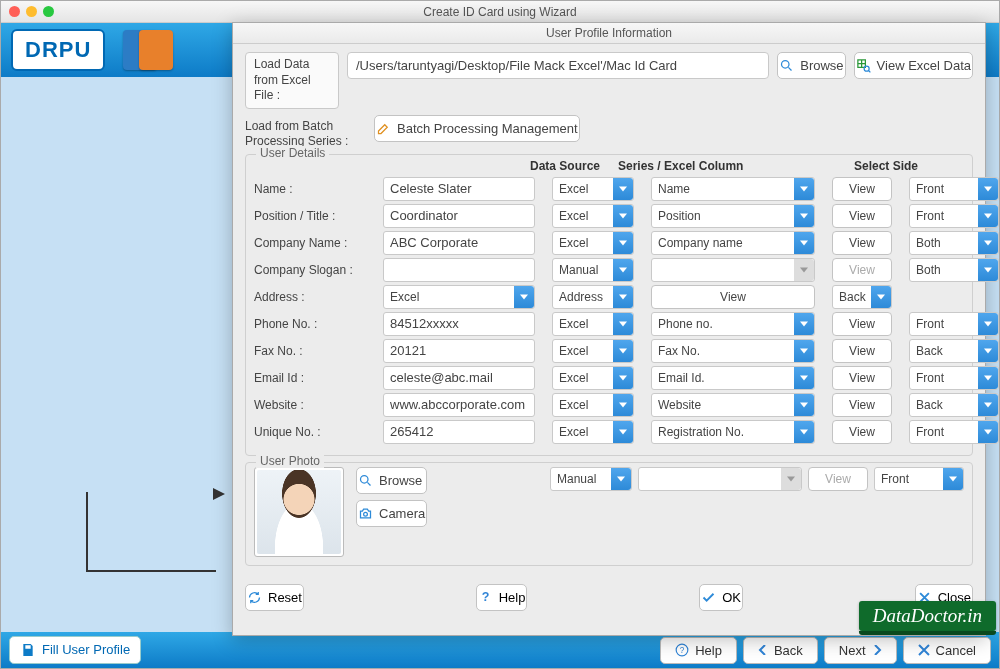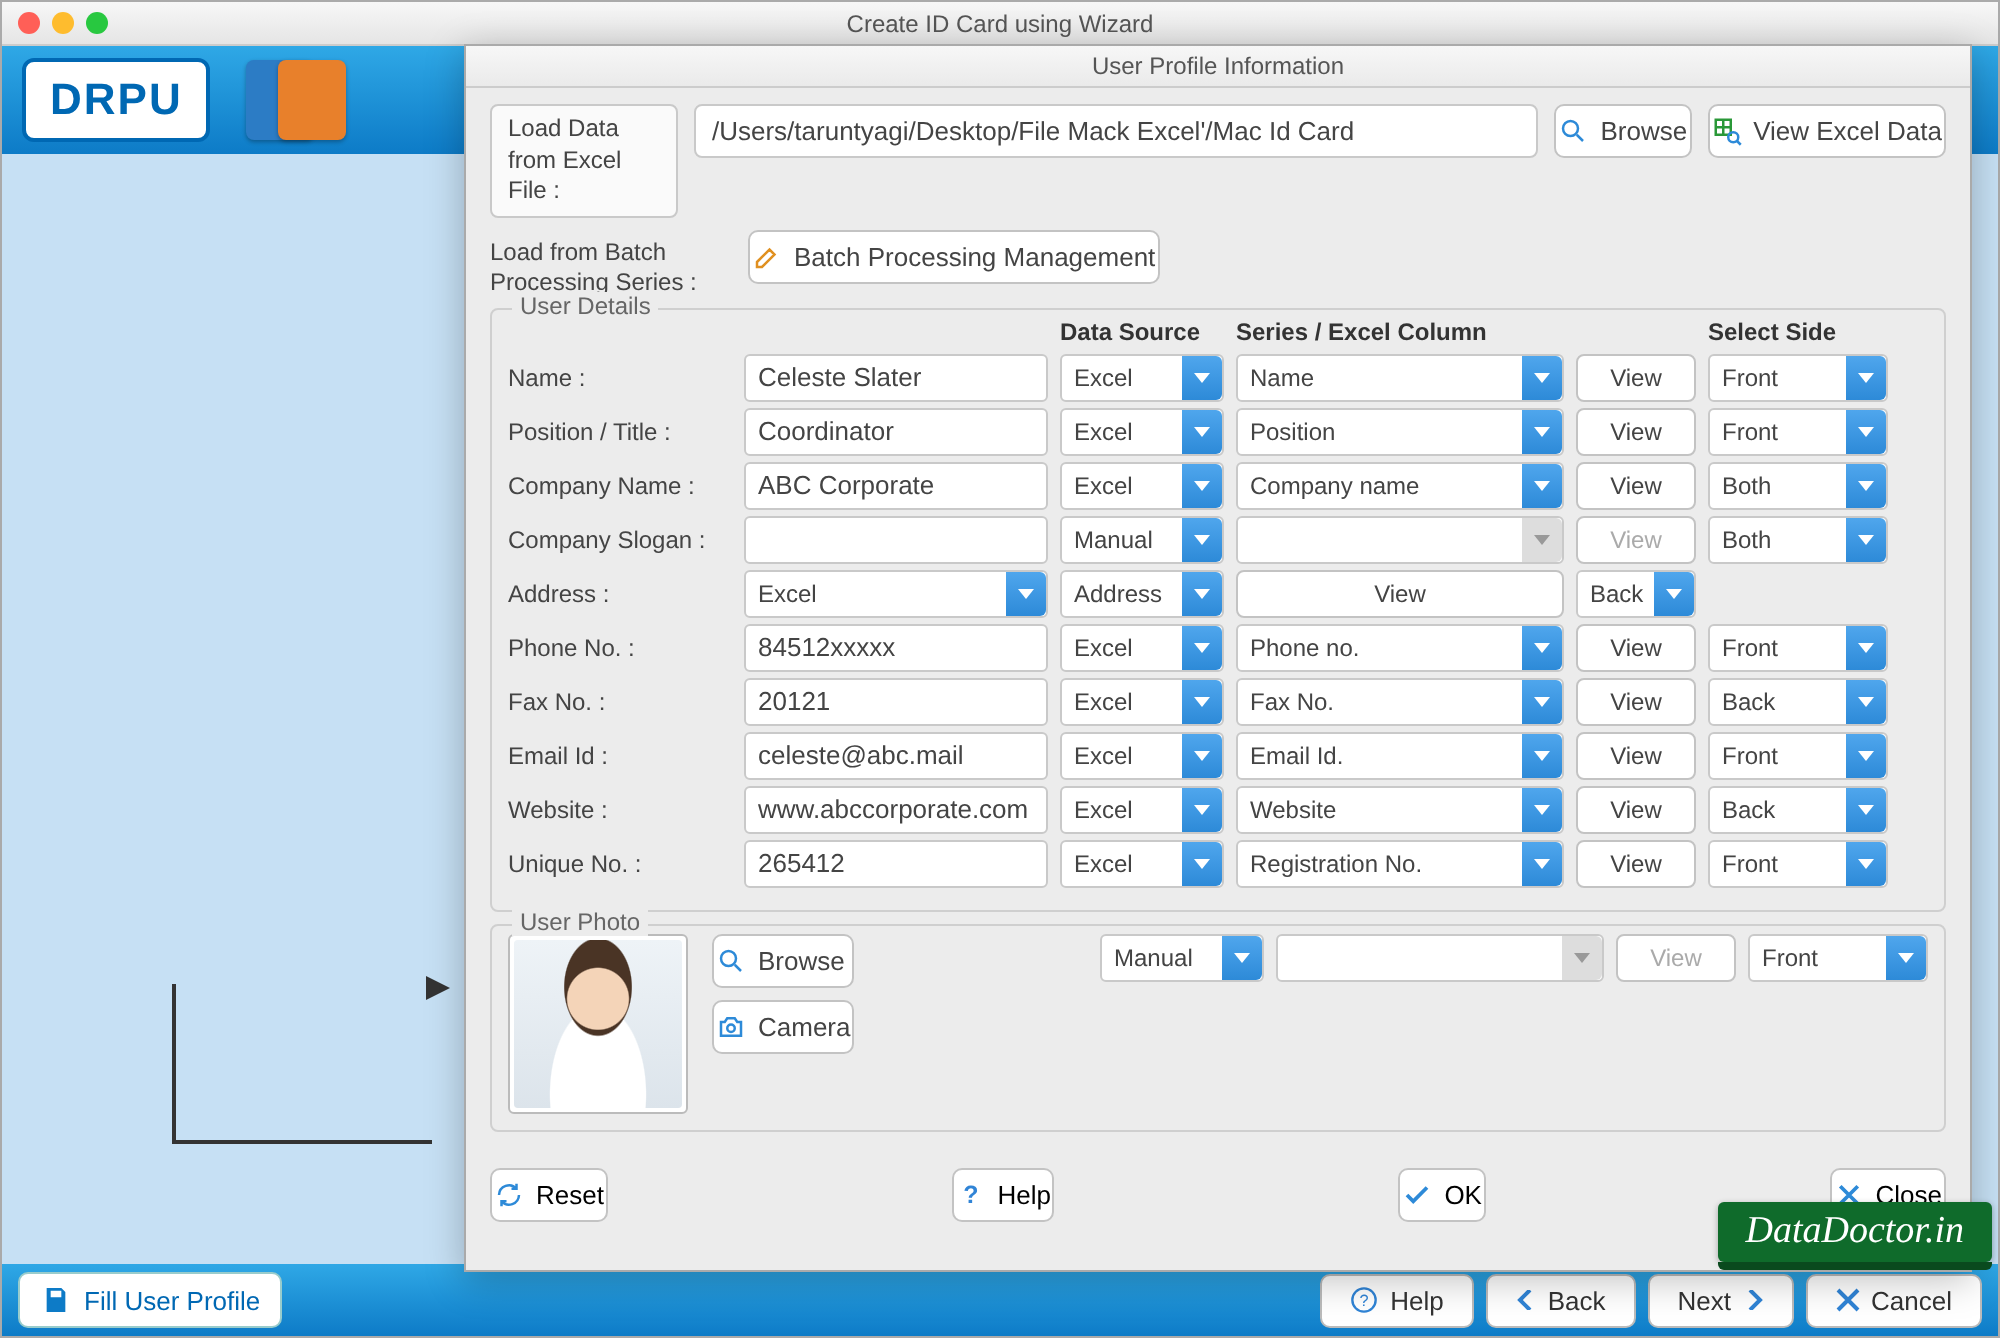--- a/index.html
+++ b/index.html
@@ -20,21 +20,21 @@
 .ct1 { background: #2c7cc5; }
 .ct2 { background: #e8802b; margin-left: -20px; }
 
 .bg-content { position: absolute; top: 76px; left: 0; right: 0; bottom: 36px; background: #c6e0f4; }
 
 .connector { position: absolute; left: 85px; bottom: 60px; width: 130px; height: 80px; border-left: 2px solid #333; border-bottom: 2px solid #333; }
 .arrow { position: absolute; left: 212px; bottom: 132px; width: 0; height: 0; border-top: 6px solid transparent; border-bottom: 6px solid transparent; border-left: 12px solid #333; }
 
 
 .bg-bottombar { position: absolute; bottom: 0; left: 0; right: 0; height: 36px; background: linear-gradient(#2fa8e6, #0d7bc7); display: flex; align-items: center; padding: 0 8px; }
-.fill-btn { background: #fff; border: 1px solid #9cc; border-radius: 5px; padding: 5px 10px; font-size: 13px; color: #0068b3; display: flex; align-items: center; gap: 6px; }
+.fill-btn { background: #fff; border: 1px solid #9cc; border-radius: 5px; padding: 5px 10px; font-size: 13px; color: #0068b3; display: flex; align-items: flex-start; gap: 6px; }
 .fill-btn svg { width: 16px; height: 16px; }
 .bg-bottombar .spacer { flex: 1; }
 .nav-btn { background: #fff; border: 1px solid #bbb; border-radius: 5px; padding: 5px 14px; font-size: 13px; color: #333; margin-left: 6px; display: flex; align-items: center; gap: 6px; }
 
 
 .modal { position: absolute; top: 22px; left: 232px; width: 754px; height: 614px; background: #ececec; border: 1px solid #aaa; box-shadow: 0 4px 18px rgba(0,0,0,.25); border-radius: 0; }
 .modal-title { text-align: center; font-size: 12px; color: #555; padding: 3px 0; background: linear-gradient(#f7f7f7,#eaeaea); border-bottom: 1px solid #ccc; }
 .modal-body { padding: 8px 12px 6px 12px; font-size: 13px; color: #444; }
 
 .load-row { display: flex; align-items: flex-start; gap: 8px; margin-bottom: 6px; }
@@ -49,21 +49,21 @@
 .fieldset { border: 1px solid #cfcfcf; border-radius: 4px; padding: 4px 8px 8px 8px; margin-bottom: 6px; position: relative; }
 .fieldset-title { position: absolute; top: -9px; left: 10px; background: #ececec; padding: 0 4px; font-size: 12px; color: #666; }
 
 .headers-row { display: grid; grid-template-columns: 112px 152px 82px 164px 60px 90px; gap: 6px; font-size: 12px; color: #333; font-weight: 400; margin-bottom: 4px; }
 .headers-row span:nth-child(1){} 
 .headers-row span { text-align: left; }
 .hdr-ds { grid-column: 3; text-align: center; font-weight: 600; }
 .hdr-col { grid-column: 4; font-weight: 600; }
 .hdr-ss { grid-column: 6; font-weight: 600; }
 
-.field-row { display: grid; grid-template-columns: 112px 152px 82px 164px 60px 90px; gap: 6px; align-items: center; margin-bottom: 3px; }
+.field-row { display: grid; grid-template-columns: 112px 152px 82px 164px 60px 90px; gap: 17px; align-items: center; margin-bottom: 3px; }
 .flabel { font-size: 12px; color: #444; }
 .tinput { border: 1px solid #c9c9c9; background: #fff; padding: 3px 6px; font-size: 13px; border-radius: 3px; height: 24px; white-space: nowrap; overflow: hidden; }
 .sel { border: 1px solid #c9c9c9; background: #fff; border-radius: 3px; height: 24px; display: flex; align-items: center; position: relative; font-size: 12px; padding: 0 22px 0 6px; }
 .sel::after { content: ''; position: absolute; right: 0; top: 0; bottom: 0; width: 20px; background: linear-gradient(#4fa6ed,#2d8ad8); border-top-right-radius: 3px; border-bottom-right-radius: 3px; }
 .sel .caret { position: absolute; right: 6px; top: 50%; transform: translateY(-50%); width: 0; height: 0; border-left: 4px solid transparent; border-right: 4px solid transparent; border-top: 5px solid #fff; z-index: 2; }
 .sel.disabled::after { background: #ddd; }
 .sel.disabled .caret { border-top-color: #999; }
 .vbtn { border: 1px solid #c3c3c3; background: #fff; border-radius: 4px; font-size: 12px; height: 24px; display: flex; align-items: center; justify-content: center; cursor: pointer; }
 .vbtn.disabled { color: #aaa; }
 

